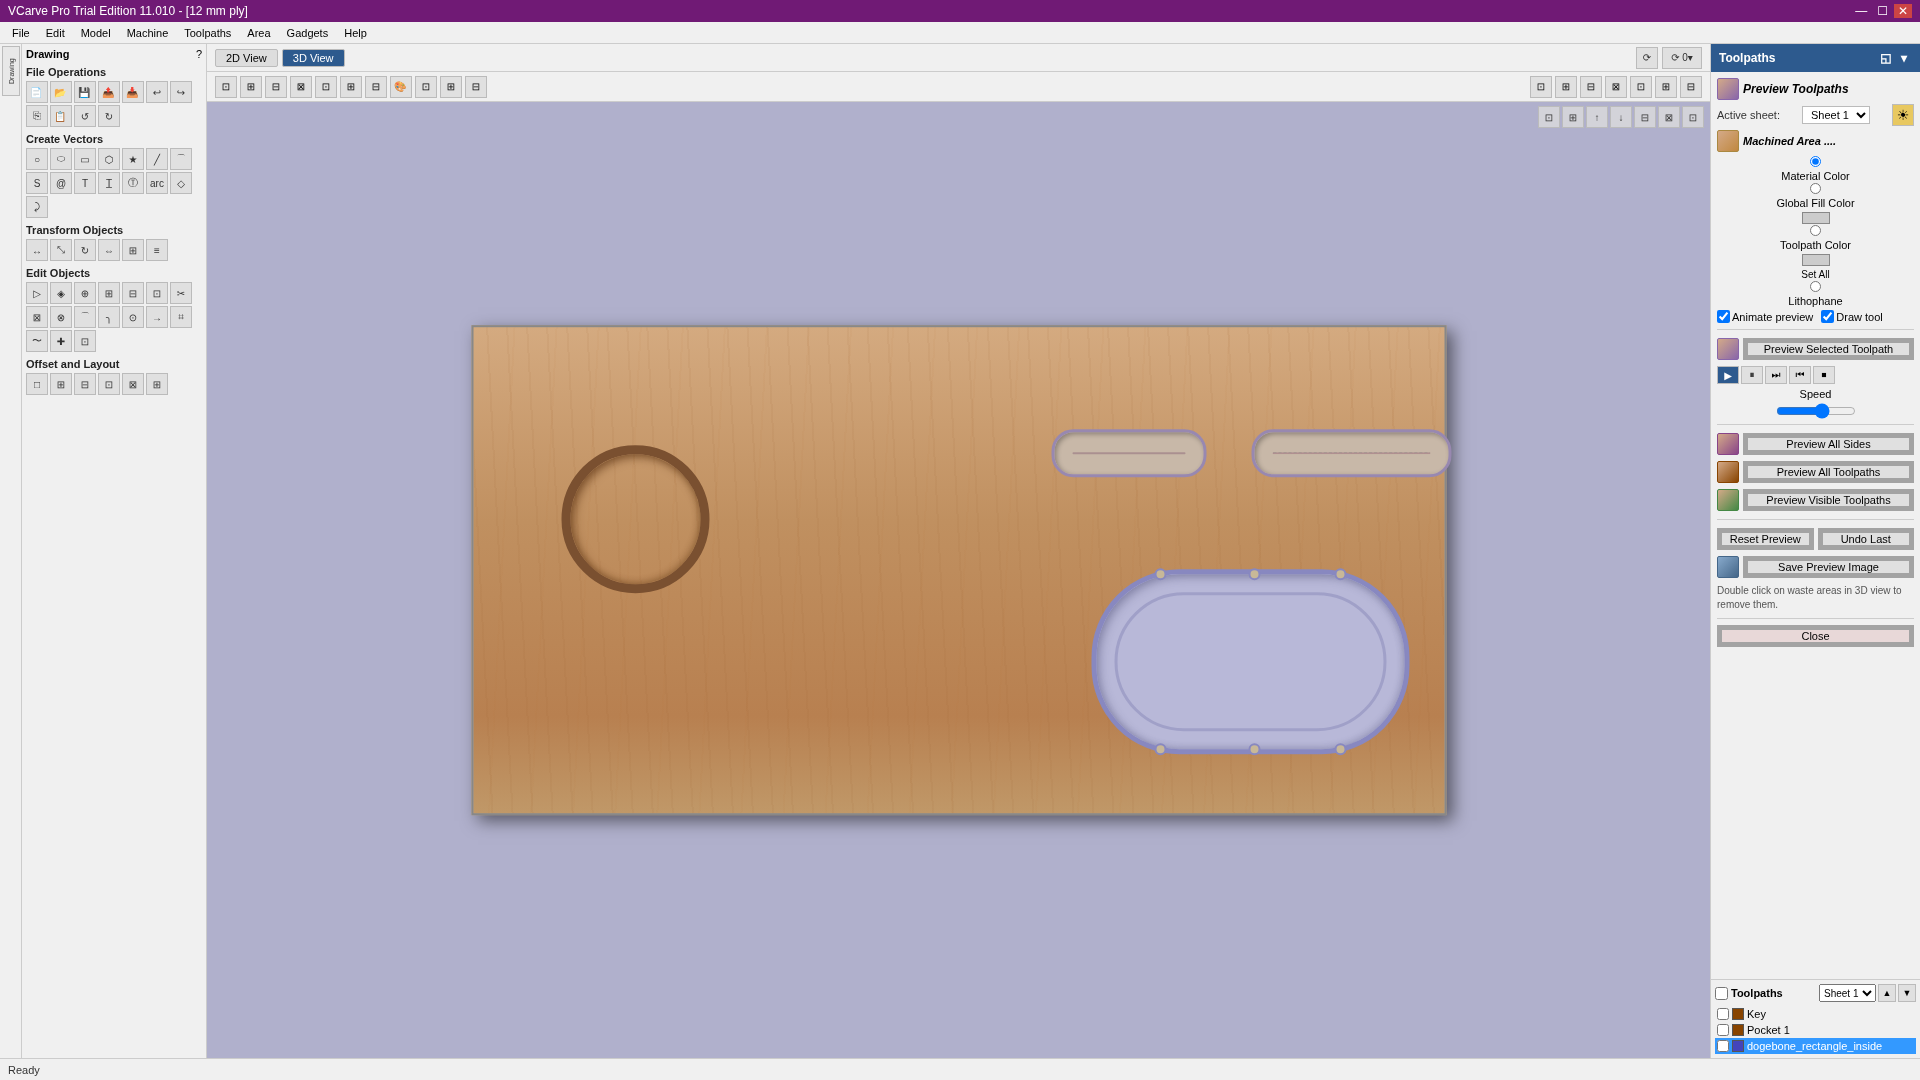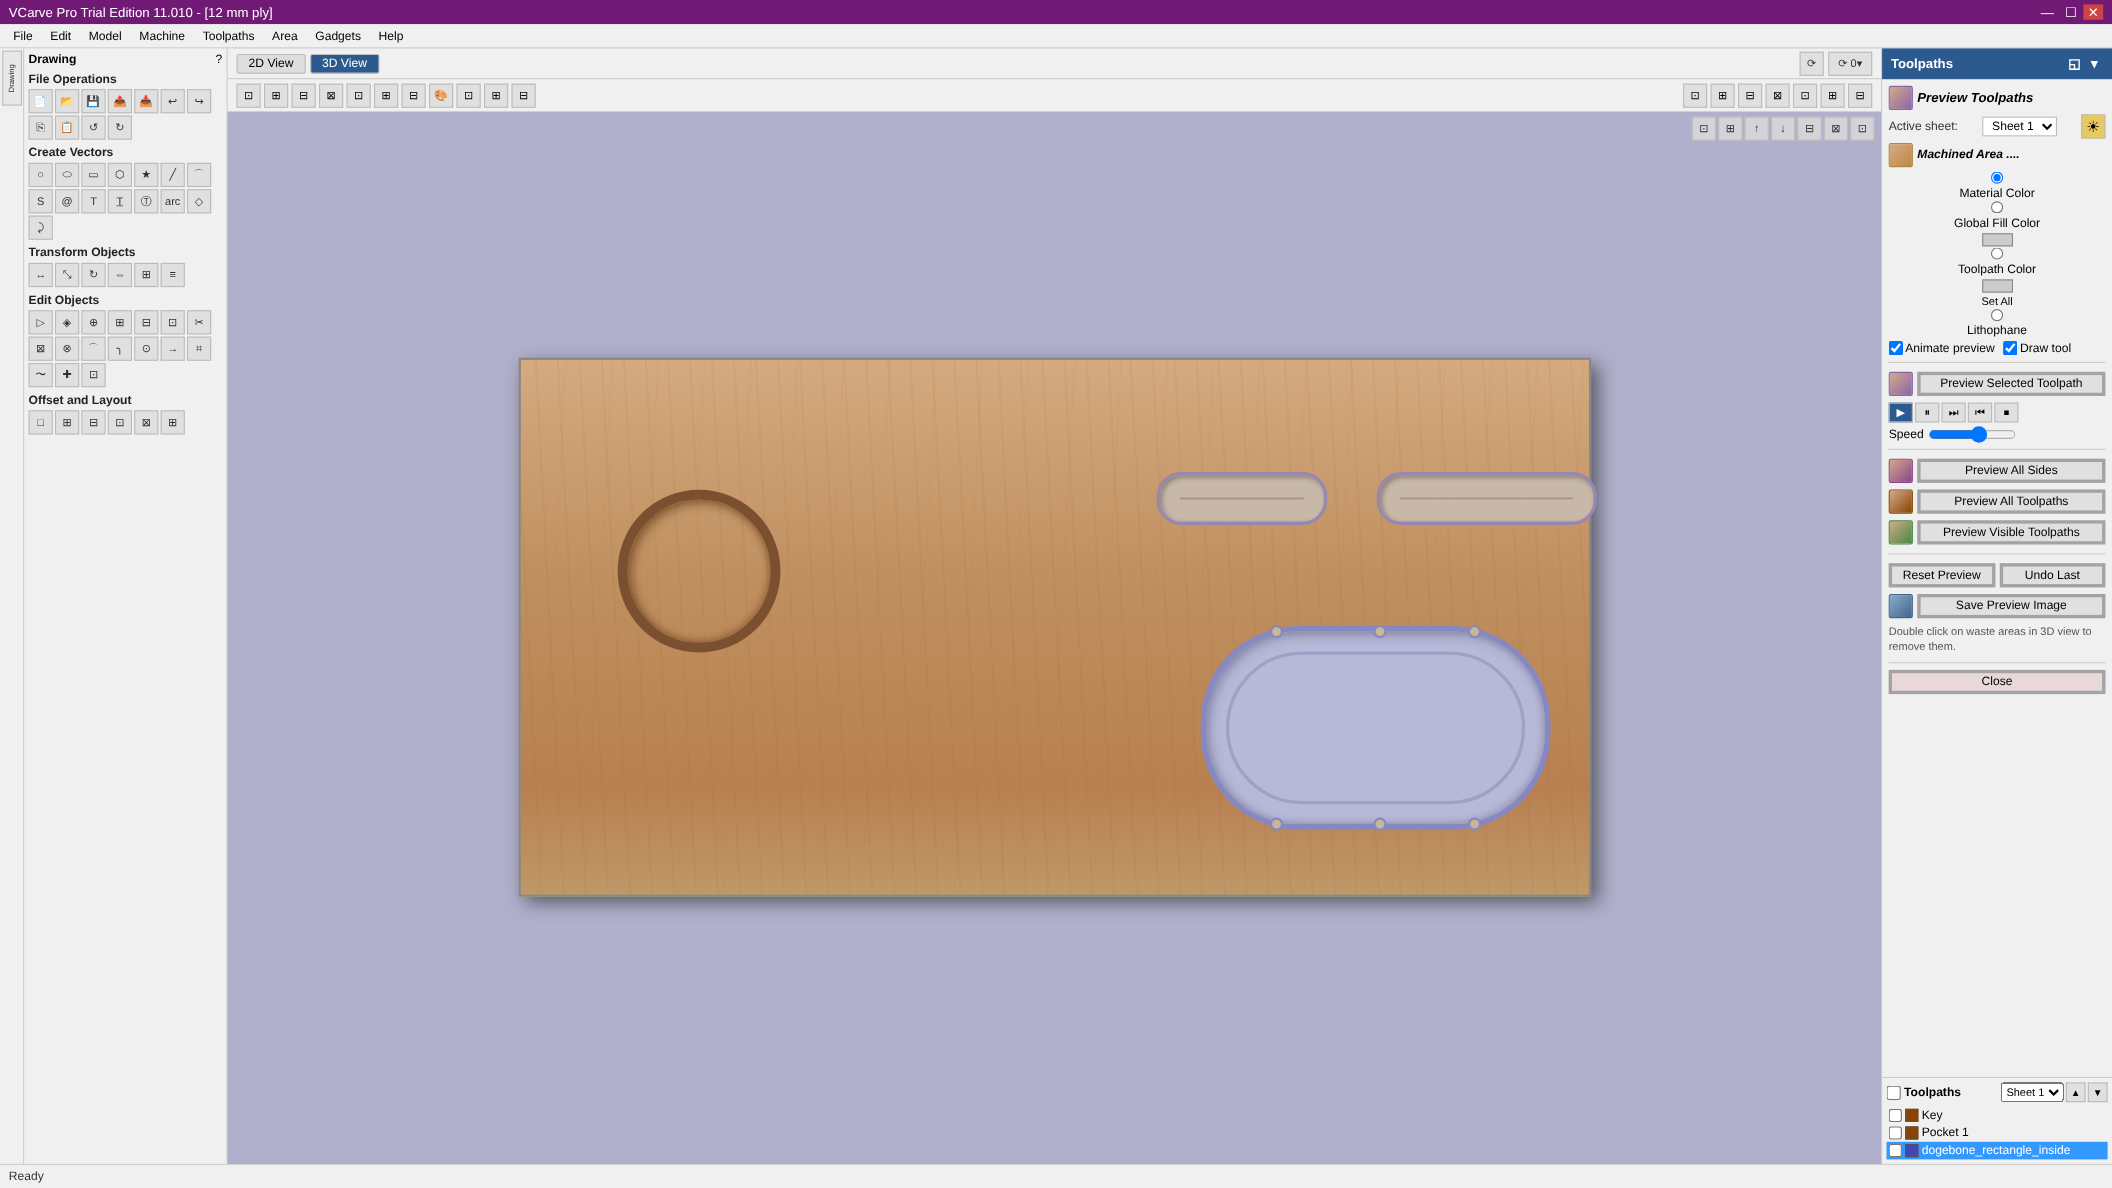--- a/index.html
+++ b/index.html
@@ -55,25 +55,25 @@
     .radio-group { margin: 2px 0; }
     .radio-row { display: flex; align-items: center; gap: 3px; margin: 1px 0; flex-direction: column; }
     .radio-row input { width: 11px; height: 11px; }
     .color-swatch { width: 28px; height: 12px; background: #cccccc; border: 1px solid #888; display: inline-block; }
 
     
     .playback-bar { display: flex; gap: 2px; align-items: center; margin: 4px 0; }
     .play-btn { width: 22px; height: 18px; background: #e0e0e0; border: 1px solid #bbb; cursor: pointer; display: flex; align-items: center; justify-content: center; font-size: 10px; }
     .play-btn.active { background: #2d5a8e; color: white; }
 
-    .speed-slider { display: flex; align-items: center; gap: 4px; margin: 3px 0; }
+    .speed-slider { display: flex; align-items: center; gap: 4px; margin: 3px 0; flex-direction: column; }
     .speed-slider input[type=range] { width: 80px; height: 14px; }
 
     
-    .action-btn { width: 100%; height: 22px; background: #e0e0e0; border: 3px solid #a3a3a3; cursor: pointer; font-size: 11px; text-align: center; margin: 2px 0; display: flex; align-items: center; justify-content: center; }
+    .action-btn { width: 100%; height: 22px; background: #e0e0e0; border: 5px solid #a3a3a3; cursor: pointer; font-size: 11px; text-align: center; margin: 2px 0; display: flex; align-items: center; justify-content: center; }
 
     
     .check-row { display: flex; gap: 8px; margin: 3px 0; }
     .check-row label { display: flex; align-items: center; gap: 2px; font-size: 11px; cursor: pointer; }
 
     
     .header-icons { display: flex; gap: 2px; }
     .header-icon { width: 16px; height: 16px; background: transparent; border: none; cursor: pointer; color: white; font-size: 12px; display: flex; align-items: center; justify-content: center; }
 
     

